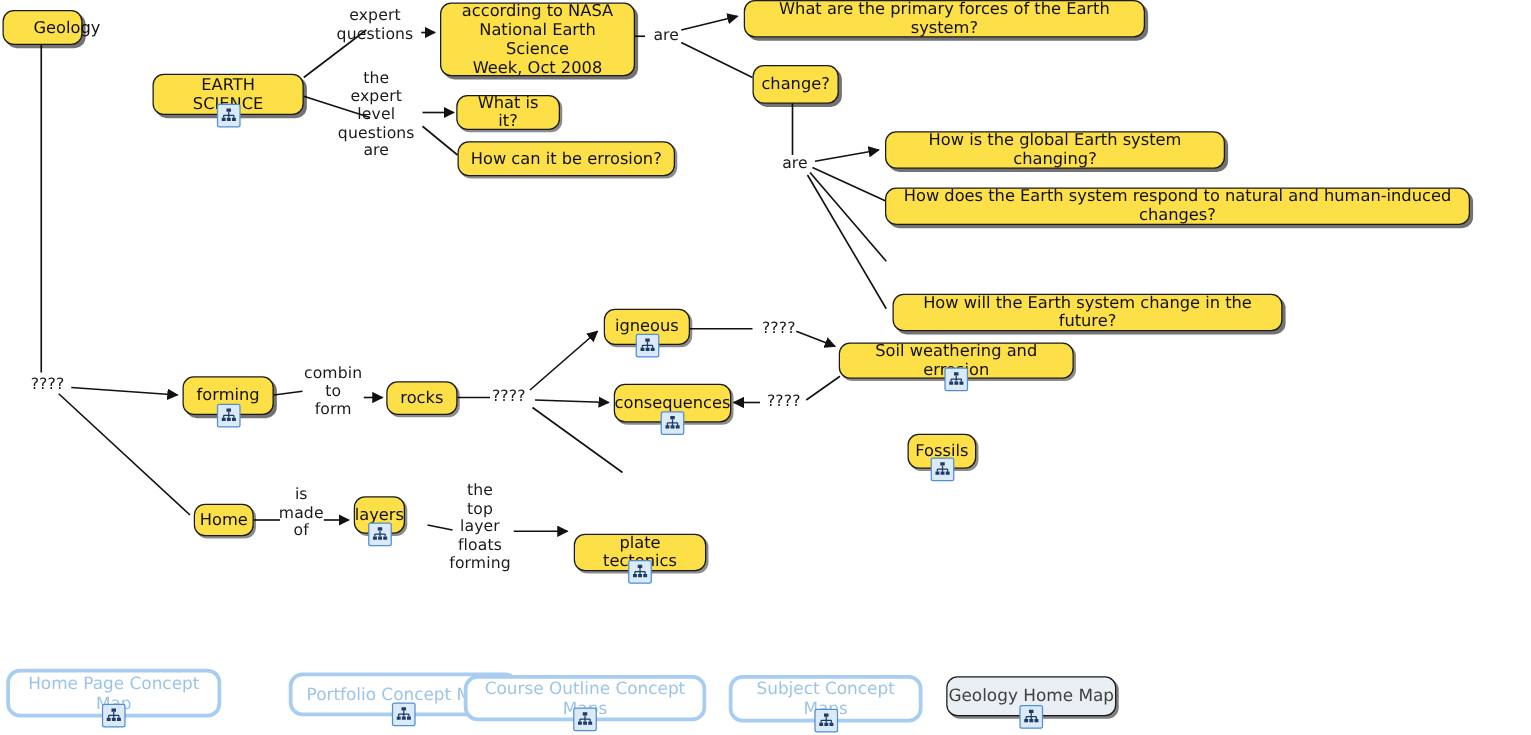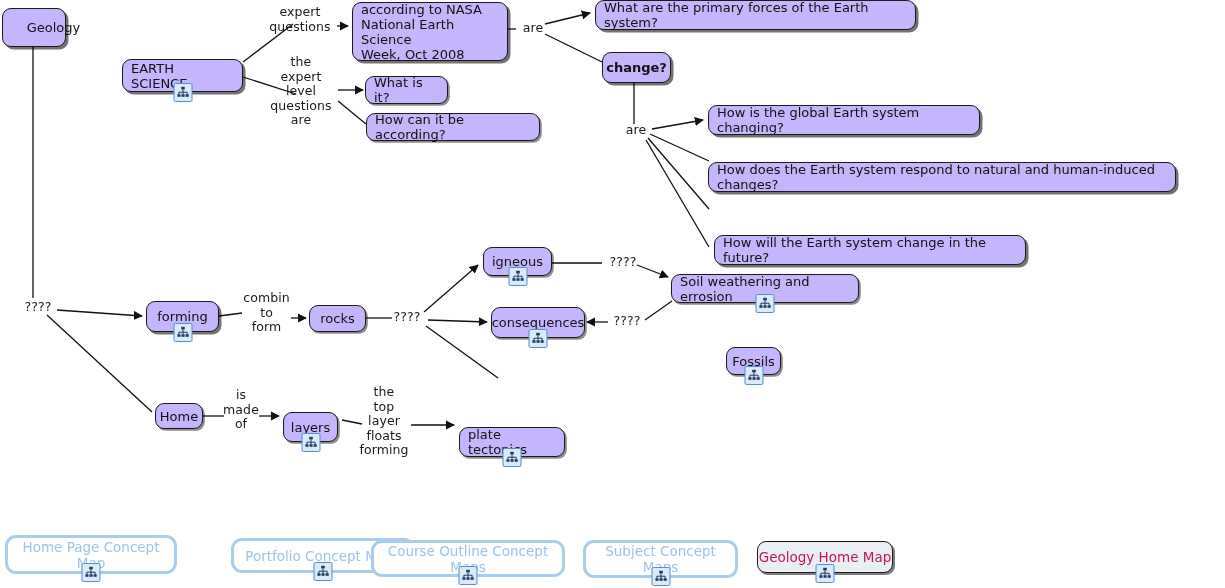--- a/index.html
+++ b/index.html
@@ -25,27 +25,28 @@
     top: 0;
     width: 1225px;
     height: 588px;
     pointer-events: none;
   }
 
   
   .node {
     position: absolute;
     box-sizing: border-box;
-    background: #c4b5fd;
+    background: #fde047;
     border: 1.6px solid #1a1a1a;
     border-radius: 9px;
     box-shadow: 2.5px 2.5px 0 rgba(0,0,0,0.55);
     display: flex;
     align-items: center;
     justify-content: center;
+    text-align: center;
     color: #111111;
     font-size: 13px;
     line-height: 15px;
     padding: 2px 8px;
     white-space: pre-line;
   }
   .node.thin {
     border-width: 1.3px;
     box-shadow: 1.8px 1.8px 0 rgba(0,0,0,0.45);
   }
@@ -91,21 +92,21 @@
     justify-content: center;
     text-align: center;
     color: #9dc4e8;
     font-size: 13.5px;
     line-height: 16px;
   }
   .navbtn.dark {
     background: #e9eff2;
     border: 1.6px solid #1a1a1a;
     border-radius: 9px;
-    color: #be185d;
+    color: #404040;
     box-shadow: 2px 2px 0 rgba(0,0,0,0.5);
   }
 </style>
 </head>
 <body>
 
 <div id="canvas">
 
   <svg id="edges" viewBox="0 0 1225 588" width="1225" height="588" xmlns="http://www.w3.org/2000/svg">
     <defs>
@@ -162,21 +163,21 @@
       <path d="M 608 322 L 587 322" marker-end="url(#ah)"></path>
 
       <path d="M 203 416 L 224 416"></path>
       <path d="M 259 416 L 279 416" marker-end="url(#ah)"></path>
 
       <path d="M 342 420 L 362 424"></path>
       <path d="M 411 425 L 454 425" marker-end="url(#ah)"></path>
     </g>
   </svg>
 
-  <div class="node" style="left:2px; top:8px; width:64px; height:39px;padding-left:47px;">
+  <div class="node" style="left:2px; top:8px; width:64px; height:28px;padding-left:47px;">
     <span>Geology</span>
   </div>
 
   <div class="node" style="left:122px; top:59px; width:121px; height:33px;">
     <span>EARTH SCIENCE</span>
     <span class="mapicon">
       <svg width="13" height="13" viewBox="0 0 13 13">
         <rect x="4.7" y="0.8" width="3.6" height="2.6" fill="#1b3c66"></rect>
         <path d="M6.5 3.4 L6.5 6.2 M2.4 6.2 L10.6 6.2 M2.4 6.2 L2.4 8.2 M6.5 6.2 L6.5 8.2 M10.6 6.2 L10.6 8.2" stroke="#1b3c66" stroke-width="1" fill="none"></path>
         <rect x="0.9" y="8.2" width="3.1" height="2.6" fill="#1b3c66"></rect>
@@ -190,36 +191,36 @@
     <span>according to NASA
 National Earth Science
 Week, Oct 2008</span>
   </div>
 
   <div class="node thin" style="left:365px; top:76px; width:83px; height:28px;">
     <span>What is it?</span>
   </div>
 
   <div class="node thin" style="left:366px; top:113px; width:174px; height:28px;">
-    <span>How can it be according?</span>
+    <span>How can it be errosion?</span>
   </div>
 
   <div class="node" style="left:595px; top:0px; width:321px; height:30px;">
     <span>What are the primary forces of the Earth system?</span>
   </div>
 
-  <div class="node" style="left:602px; top:52px; width:69px; height:31px;font-weight:bold;">
+  <div class="node" style="left:602px; top:52px; width:69px; height:31px;">
     <span>change?</span>
   </div>
 
   <div class="node" style="left:708px; top:105px; width:272px; height:30px;">
     <span>How is the global Earth system changing?</span>
   </div>
 
-  <div class="node" style="left:708px; top:162px; width:468px; height:30px;">
+  <div class="node" style="left:708px; top:150px; width:468px; height:30px;">
     <span>How does the Earth system respond to natural and human-induced changes?</span>
   </div>
 
 
   <div class="node" style="left:714px; top:235px; width:312px; height:30px;">
     <span>How will the Earth system change in the future?</span>
   </div>
 
   <div class="node" style="left:146px; top:301px; width:73px; height:31px;">
     <span>forming</span>
@@ -288,21 +289,21 @@
         <rect x="5" y="8.2" width="3.1" height="2.6" fill="#1b3c66"></rect>
         <rect x="9.1" y="8.2" width="3.1" height="2.6" fill="#1b3c66"></rect>
       </svg>
     </span>
   </div>
 
   <div class="node thin" style="left:155px; top:403px; width:48px; height:26px;">
     <span>Home</span>
   </div>
 
-  <div class="node thin" style="left:283px; top:412px; width:55px; height:30px;">
+  <div class="node thin" style="left:283px; top:397px; width:41px; height:30px;">
     <span>layers</span>
     <span class="mapicon">
       <svg width="13" height="13" viewBox="0 0 13 13">
         <rect x="4.7" y="0.8" width="3.6" height="2.6" fill="#1b3c66"></rect>
         <path d="M6.5 3.4 L6.5 6.2 M2.4 6.2 L10.6 6.2 M2.4 6.2 L2.4 8.2 M6.5 6.2 L6.5 8.2 M10.6 6.2 L10.6 8.2" stroke="#1b3c66" stroke-width="1" fill="none"></path>
         <rect x="0.9" y="8.2" width="3.1" height="2.6" fill="#1b3c66"></rect>
         <rect x="5" y="8.2" width="3.1" height="2.6" fill="#1b3c66"></rect>
         <rect x="9.1" y="8.2" width="3.1" height="2.6" fill="#1b3c66"></rect>
       </svg>
     </span>

